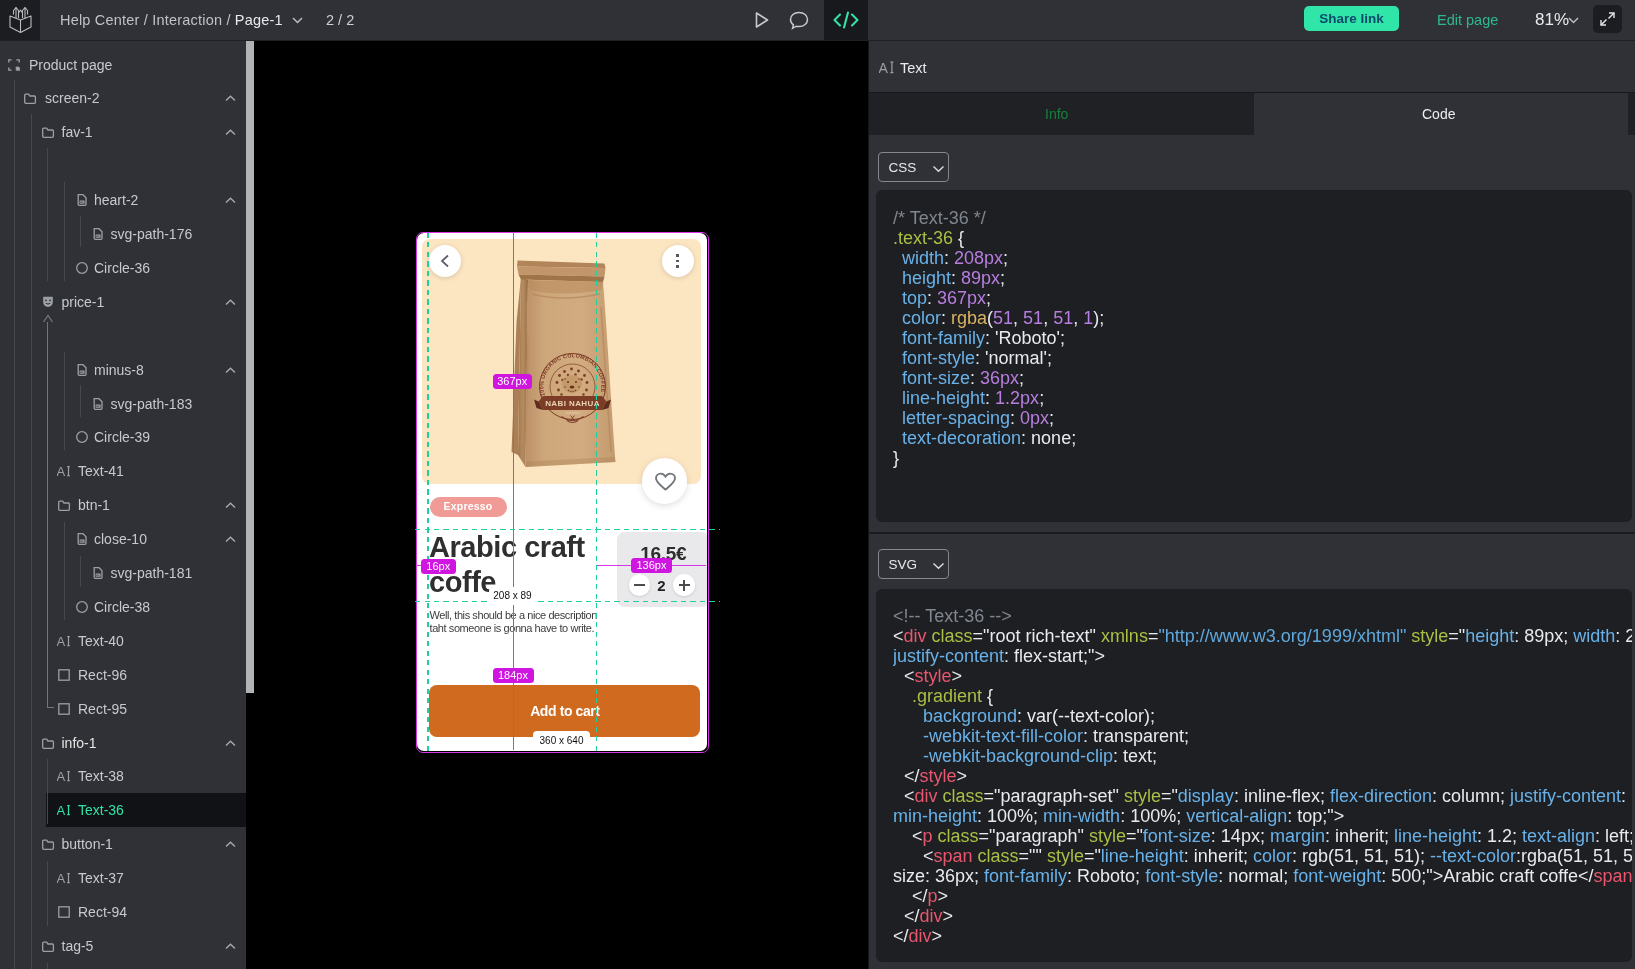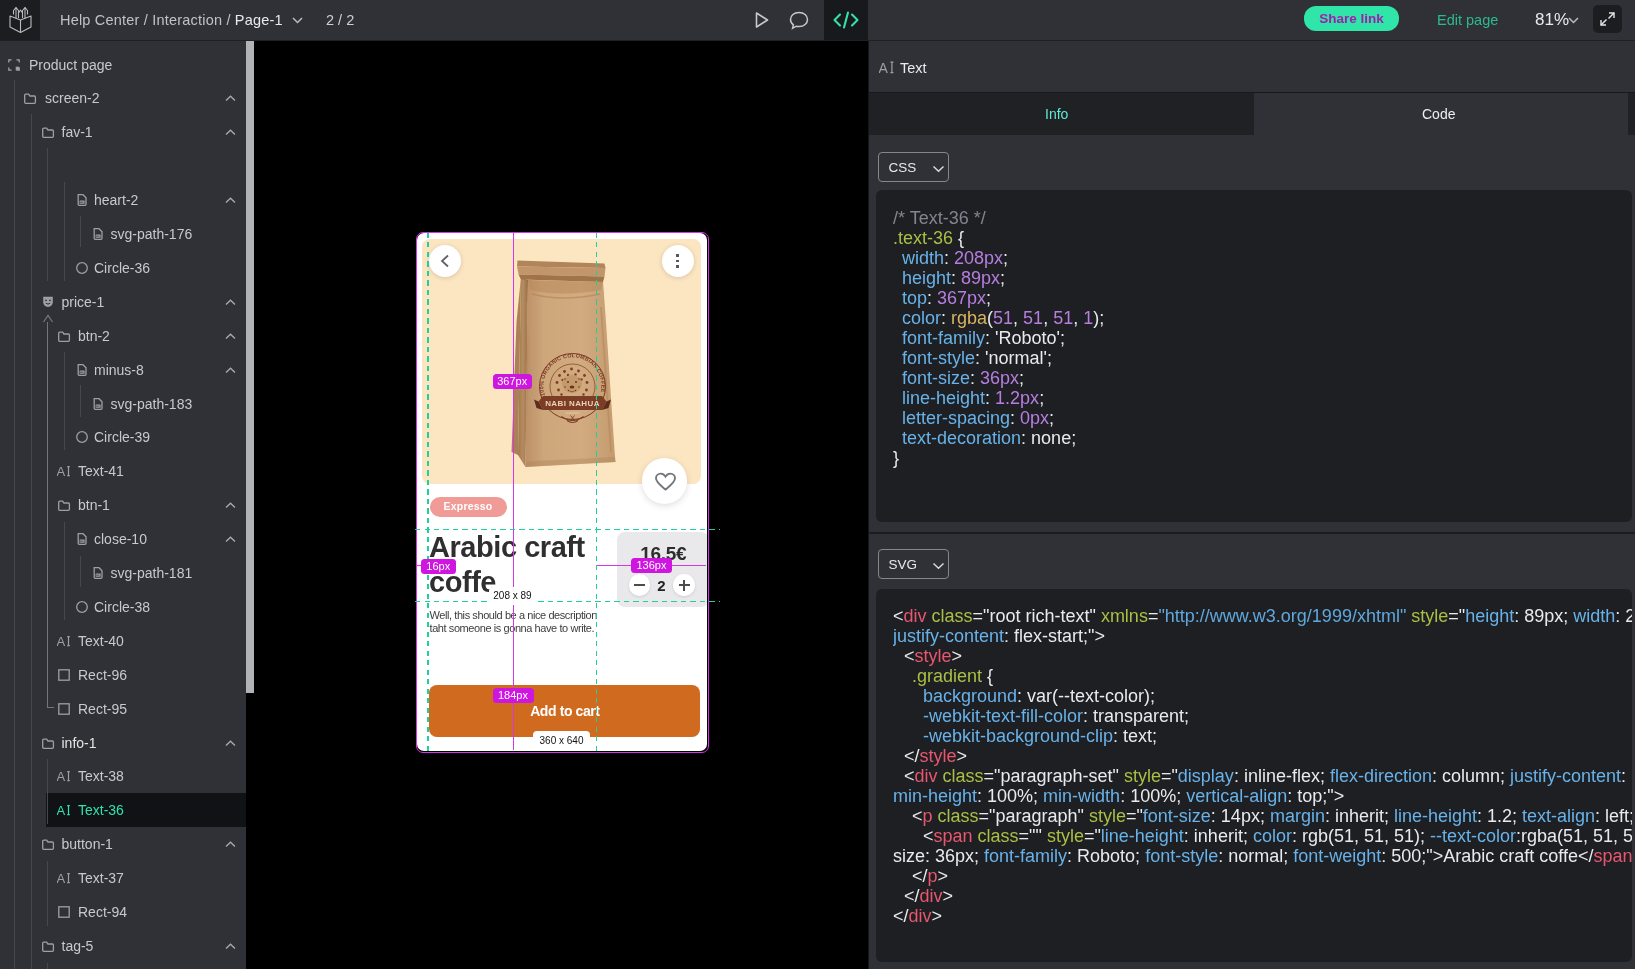--- a/index.html
+++ b/index.html
@@ -5,21 +5,21 @@
   html,body{margin:0;padding:0;}
   body{width:1635px;height:969px;background:#000;font-family:"Liberation Sans",sans-serif;overflow:hidden;position:relative;}
   .abs{position:absolute;}
   
   #topbar{position:absolute;left:0;top:0;width:1635px;height:40px;background:#2f3136;border-bottom:1px solid #1e2024;}
   #logo{position:absolute;left:0;top:0;width:40px;height:40px;background:#1b1d21;}
   #crumb{position:absolute;left:60px;top:0;height:40px;line-height:40px;font-size:14.5px;color:#bfc2c6;letter-spacing:.2px;}
   #crumb b{color:#e8eaec;font-weight:normal;}
   #pages{position:absolute;left:326px;top:0;height:40px;line-height:40px;font-size:14.5px;color:#cdd0d3;}
   .codetile{position:absolute;left:824px;top:0;width:44px;height:40px;background:#17191d;text-align:center;}
-  #sharebtn{position:absolute;left:1304px;top:6px;width:95px;height:25px;background:#2fe5a7;border-radius:12px;color:#a21caf;font-size:13.5px;font-weight:bold;text-align:center;line-height:25px;}
+  #sharebtn{position:absolute;left:1304px;top:6px;width:95px;height:25px;background:#2fe5a7;border-radius:5px;color:#0c4a6e;font-size:13.5px;font-weight:bold;text-align:center;line-height:25px;}
   #editpage{position:absolute;left:1437px;top:0;height:40px;line-height:40px;font-size:14.5px;color:#2cb992;letter-spacing:0;}
   #zoomctl{position:absolute;left:1535px;top:0;height:40px;line-height:40px;font-size:17px;color:#e8eaec;}
   #expandtile{position:absolute;left:1593px;top:5px;width:29px;height:28px;background:#1b1d21;border-radius:5px;}
   
   #sidebar{position:absolute;left:0;top:41px;width:246px;height:928px;background:#2f3136;overflow:hidden;}
   #sbscroll{position:absolute;left:246px;top:41px;width:8px;height:652px;background:#b1b3b6;}
   .row{position:absolute;left:0;width:293px;height:34px;line-height:34px;font-size:14px;color:#c6c9cd;}
   .row .lbl{position:absolute;top:0;} .row span svg{display:block;}
   
   .chev{position:absolute;left:225px;top:14px;}
@@ -163,31 +163,20 @@
           <circle cx="5" cy="5.3" r="0.9" fill="#2f3237"></circle>
           <circle cx="9" cy="5.3" r="0.9" fill="#2f3237"></circle>
           <path d="M4.8 8.2 q2.2 1.8 4.4 0" stroke="#2f3237" stroke-width="1" fill="none"></path>
         </svg>
       </span>
       <span class="lbl" style="left:61.5px;color:#c6c9cd">price-1</span>
       <svg class="chev" width="11" height="7">
         <path d="M1 5.5 L5.5 1.3 L10 5.5" stroke="#a6a9ad" stroke-width="1.4" fill="none"></path>
       </svg>
     </div>
-<div class="row" style="top:277.7px">
-      <span style="position:absolute;left:56.5px;top:10px;width:15px;height:14px;">
-        <svg width="14" height="14">
-          <path d="M1.7 11.3 V4.2 a1 1 0 0 1 1-1 h2.9 L6.9 5 h4.5 a1 1 0 0 1 1 1 v5.3 a1 1 0 0 1 -1 1 H2.7 a1 1 0 0 1 -1 -1 z" stroke="#9ba0a6" stroke-width="1.3" fill="none"></path>
-        </svg>
-      </span>
-      <span class="lbl" style="left:78px;color:#c6c9cd">btn-2</span>
-      <svg class="chev" width="11" height="7">
-        <path d="M1 5.5 L5.5 1.3 L10 5.5" stroke="#a6a9ad" stroke-width="1.4" fill="none"></path>
-      </svg>
-    </div>
 <div class="row" style="top:311.6px">
       <span style="position:absolute;left:74.5px;top:10px;width:15px;height:14px;">
         <svg width="14" height="14">
           <path d="M3.2 1.7 h4.8 l3 3 v6.6 a1 1 0 0 1 -1 1 H4.2 a1 1 0 0 1 -1 -1 z" stroke="#9ba0a6" stroke-width="1.3" fill="none"></path>
           <rect x="4.6" y="7.6" width="5" height="3.2" rx="0.5" fill="#9ba0a6"></rect>
           <path d="M5.4 8.6 v1.2 M6.6 8.6 v1.2 M7.8 8.6 v1.2" stroke="#2f3237" stroke-width="0.7"></path>
         </svg>
       </span>
       <span class="lbl" style="left:94px;color:#c6c9cd">minus-8</span>
       <svg class="chev" width="11" height="7">
@@ -399,41 +388,42 @@
     <div class="ln" style="padding-left:9px"><span class="cp">color</span><span class="cw">: </span><span class="cf">rgba</span><span class="cw">(</span><span class="cv">51</span><span class="cw">, </span><span class="cv">51</span><span class="cw">, </span><span class="cv">51</span><span class="cw">, </span><span class="cv">1</span><span class="cw">);</span></div>
     <div class="ln" style="padding-left:9px"><span class="cp">font-family</span><span class="cw">: </span><span class="cw">'Roboto'</span><span class="cw">;</span></div>
     <div class="ln" style="padding-left:9px"><span class="cp">font-style</span><span class="cw">: </span><span class="cw">'normal'</span><span class="cw">;</span></div>
     <div class="ln" style="padding-left:9px"><span class="cp">font-size</span><span class="cw">: </span><span class="cv">36px</span><span class="cw">;</span></div>
     <div class="ln" style="padding-left:9px"><span class="cp">line-height</span><span class="cw">: </span><span class="cv">1.2px</span><span class="cw">;</span></div>
     <div class="ln" style="padding-left:9px"><span class="cp">letter-spacing</span><span class="cw">: </span><span class="cv">0px</span><span class="cw">;</span></div>
     <div class="ln" style="padding-left:9px"><span class="cp">text-decoration</span><span class="cw">: </span><span class="cw">none</span><span class="cw">;</span></div>
     <div class="ln" style="padding-left:0px"><span class="cw">}</span></div>
   </div>
 <div class="codeblock" style="top:589px;height:373px;padding:17px 0 0 17px;box-sizing:border-box;">
+    <div class="ln" style="padding-left:0px"><span class="cg">&lt;!-- Text-36 --&gt;</span></div>
     <div class="ln" style="padding-left:0px"><span class="cw">&lt;</span><span class="ct">div </span><span class="cs">class</span><span class="cw">="root rich-text" </span><span class="cs">xmlns</span><span class="cw">=</span><span class="cu">"http://www.w3.org/1999/xhtml"</span><span class="cw"> </span><span class="cs">style</span><span class="cw">="</span><span class="cp">height</span><span class="cw">: 89px; </span><span class="cp">width</span><span class="cw">: 208px;</span></div>
     <div class="ln" style="padding-left:0px"><span class="cp">justify-content</span><span class="cw">: flex-start;"&gt;</span></div>
     <div class="ln" style="padding-left:11px"><span class="cw">&lt;</span><span class="ct">style</span><span class="cw">&gt;</span></div>
     <div class="ln" style="padding-left:19px"><span class="cs">.gradient</span><span class="cw"> {</span></div>
     <div class="ln" style="padding-left:30px"><span class="cp">background</span><span class="cw">: var(--text-color);</span></div>
     <div class="ln" style="padding-left:30px"><span class="cp">-webkit-text-fill-color</span><span class="cw">: transparent;</span></div>
     <div class="ln" style="padding-left:30px"><span class="cp">-webkit-background-clip</span><span class="cw">: text;</span></div>
     <div class="ln" style="padding-left:11px"><span class="cw">&lt;/</span><span class="ct">style</span><span class="cw">&gt;</span></div>
     <div class="ln" style="padding-left:11px"><span class="cw">&lt;</span><span class="ct">div </span><span class="cs">class</span><span class="cw">="paragraph-set" </span><span class="cs">style</span><span class="cw">="</span><span class="cp">display</span><span class="cw">: inline-flex; </span><span class="cp">flex-direction</span><span class="cw">: column; </span><span class="cp">justify-content</span><span class="cw">: inherit;</span></div>
     <div class="ln" style="padding-left:0px"><span class="cp">min-height</span><span class="cw">: 100%; </span><span class="cp">min-width</span><span class="cw">: 100%; </span><span class="cp">vertical-align</span><span class="cw">: top;"&gt;</span></div>
     <div class="ln" style="padding-left:19px"><span class="cw">&lt;</span><span class="ct">p </span><span class="cs">class</span><span class="cw">="paragraph" </span><span class="cs">style</span><span class="cw">="</span><span class="cp">font-size</span><span class="cw">: 14px; </span><span class="cp">margin</span><span class="cw">: inherit; </span><span class="cp">line-height</span><span class="cw">: 1.2; </span><span class="cp">text-align</span><span class="cw">: left;"&gt;</span></div>
     <div class="ln" style="padding-left:30px"><span class="cw">&lt;</span><span class="ct">span </span><span class="cs">class</span><span class="cw">="" </span><span class="cs">style</span><span class="cw">="</span><span class="cp">line-height</span><span class="cw">: inherit; </span><span class="cp">color</span><span class="cw">: rgb(51, 51, 51); </span><span class="cp">--text-color</span><span class="cw">:rgba(51, 51, 51, 1); font-</span></div>
     <div class="ln" style="padding-left:0px"><span class="cw">size: 36px; </span><span class="cp">font-family</span><span class="cw">: Roboto; </span><span class="cp">font-style</span><span class="cw">: normal; </span><span class="cp">font-weight</span><span class="cw">: 500;"&gt;Arabic craft coffe&lt;/</span><span class="ct">span</span><span class="cw">&gt;</span></div>
     <div class="ln" style="padding-left:19px"><span class="cw">&lt;/</span><span class="ct">p</span><span class="cw">&gt;</span></div>
     <div class="ln" style="padding-left:11px"><span class="cw">&lt;/</span><span class="ct">div</span><span class="cw">&gt;</span></div>
     <div class="ln" style="padding-left:0px"><span class="cw">&lt;/</span><span class="ct">div</span><span class="cw">&gt;</span></div>
   </div>
 <div id="rhead"></div>
 <div id="tabs"></div>
 <div id="tabcode"></div>
-<div class="tabtxt" style="left:1045px;color:#5eead4;">Info</div>
+<div class="tabtxt" style="left:1045px;color:#15803d;">Info</div>
 <div class="tabtxt" style="left:1422px;color:#eceef0;">Code</div>
 
 <div id="canvas">
 
 <div class="abs" id="card" style="left:416.5px;top:232.5px;width:290.5px;height:518px;background:#fff;border-radius:7px;overflow:hidden;">
 
   <div class="abs" style="left:5.5px;top:6.5px;width:279px;height:245px;background:#fce5c1;border-radius:8px;"></div>
 
   <svg class="abs" style="left:85px;top:19px;" width="125" height="222" viewBox="0 0 125 222">
     <defs>
@@ -552,16 +542,16 @@
 <div class="abs" style="left:512.6px;top:233px;width:1.6px;height:517px;background:#d935e8;"></div>
 <div class="abs" style="left:417px;top:564.6px;width:13px;height:1.6px;background:#d935e8;"></div>
 <div class="abs" style="left:597px;top:564.6px;width:109px;height:1.6px;background:#d935e8;"></div>
 <div class="abs" style="left:427.3px;top:233px;width:1.7px;height:518px;background:repeating-linear-gradient(180deg,#1fcf9e 0px,#1fcf9e 5px,transparent 5px,transparent 9.5px);"></div>
 <div class="abs" style="left:595.8px;top:233px;width:1.7px;height:518px;background:repeating-linear-gradient(180deg,#1fcf9e 0px,#1fcf9e 5px,transparent 5px,transparent 9.5px);"></div>
 <div class="abs" style="left:415px;top:528.6px;width:305px;height:1.7px;background:repeating-linear-gradient(90deg,#1fcf9e 0px,#1fcf9e 5px,transparent 5px,transparent 9.5px);"></div>
 <div class="abs" style="left:415px;top:600.7px;width:305px;height:1.7px;background:repeating-linear-gradient(90deg,#1fcf9e 0px,#1fcf9e 5px,transparent 5px,transparent 9.5px);"></div>
 <div class="abs" style="left:493px;top:374px;width:38.5px;height:15px;background:#cf16e0;border-radius:3.5px;color:#fff;font-size:11px;text-align:center;line-height:15px;">367px</div>
 <div class="abs" style="left:420.5px;top:558.7px;width:35.5px;height:15px;background:#cf16e0;border-radius:3.5px;color:#fff;font-size:11px;text-align:center;line-height:15px;">16px</div>
 <div class="abs" style="left:631px;top:558.2px;width:41px;height:15px;background:#cf16e0;border-radius:3.5px;color:#fff;font-size:11px;text-align:center;line-height:15px;">136px</div>
-<div class="abs" style="left:492.5px;top:668.3px;width:41px;height:15px;background:#cf16e0;border-radius:3.5px;color:#fff;font-size:11px;text-align:center;line-height:15px;margin-top:20px;">184px</div>
+<div class="abs" style="left:492.5px;top:668.3px;width:41px;height:15px;background:#cf16e0;border-radius:3.5px;color:#fff;font-size:11px;text-align:center;line-height:15px;">184px</div>
 <div class="abs" style="left:488.5px;top:586.5px;width:48px;height:18.5px;background:#fff;border-radius:4px;color:#111;font-size:10px;text-align:center;line-height:18.5px;">208 x 89</div>
 <div class="abs" style="left:533px;top:730.5px;width:57px;height:19px;background:#fff;border-radius:4px;color:#111;font-size:10px;text-align:center;line-height:19px;">360 x 640</div>
 </div>
 
 </body></html>

